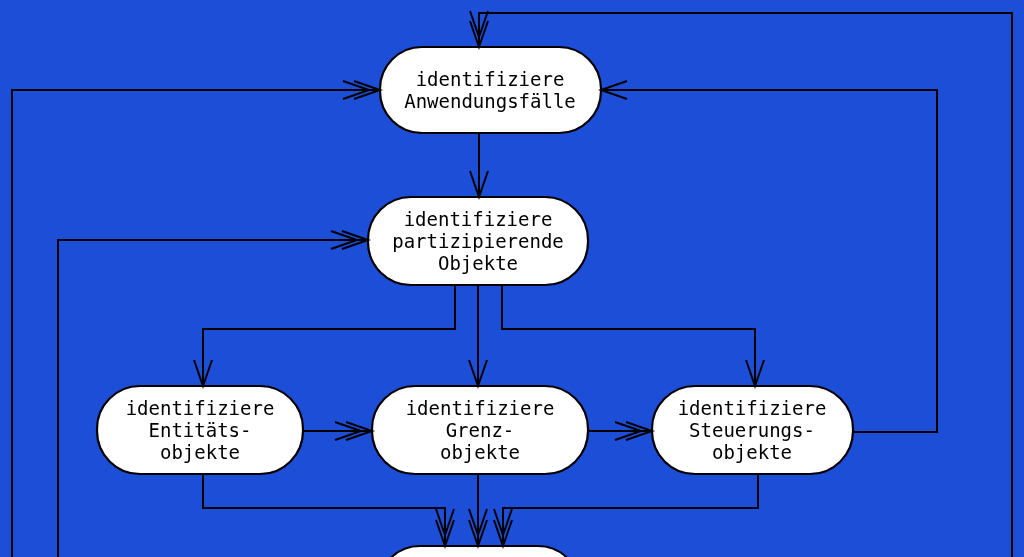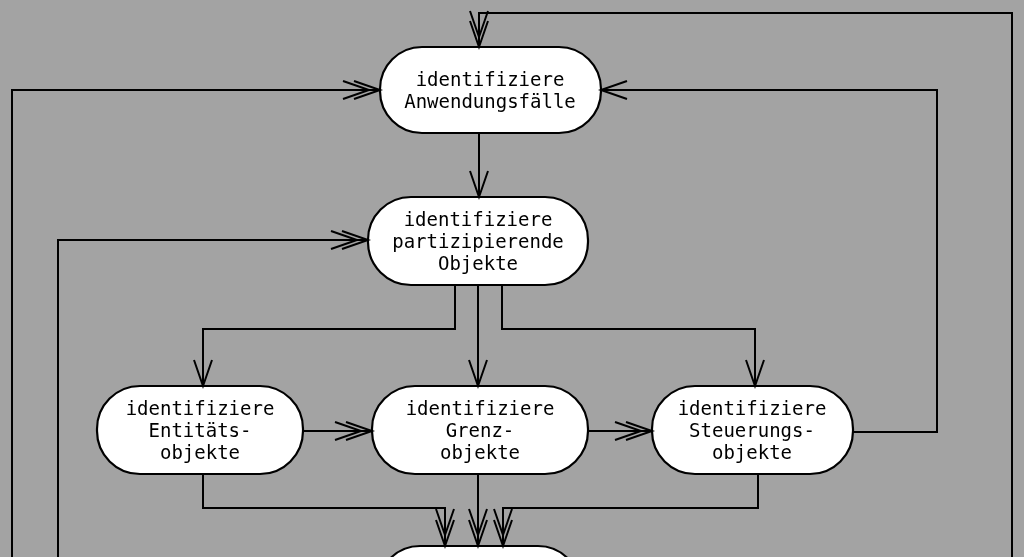--- a/index.html
+++ b/index.html
@@ -7,21 +7,21 @@
     padding: 0;
     width: 1024px;
     height: 557px;
     background: #ffffff;
     overflow: hidden;
   }
   .stage {
     position: relative;
     width: 1024px;
     height: 557px;
-    background: #a3a3a3;
+    background: #1d4ed8;
   }
   svg { display: block; }
   .edge {
     fill: none;
     stroke: #000000;
     stroke-width: 2;
     stroke-linejoin: miter;
     stroke-linecap: butt;
   }
   .arrowhead {

